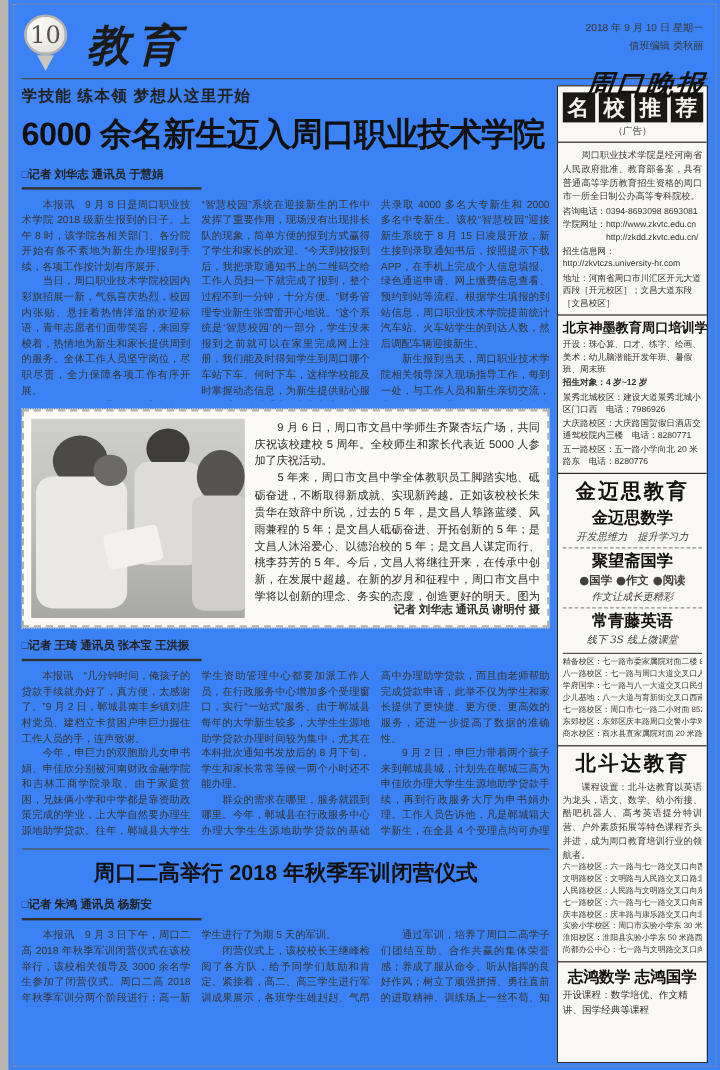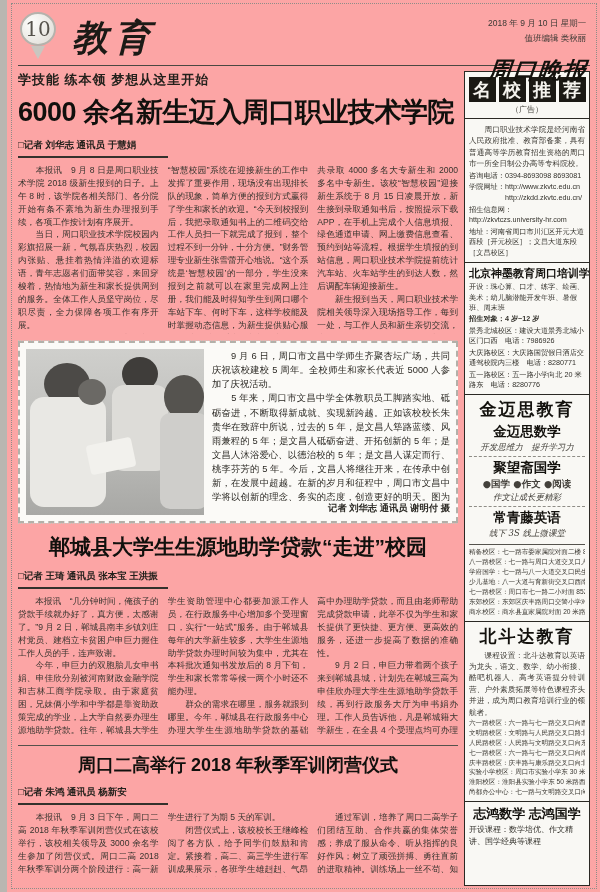--- a/index.html
+++ b/index.html
@@ -1,18 +1,18 @@
 <!DOCTYPE html>
 <html><head>
 <meta charset="utf-8">
 <style>
   * { margin:0; padding:0; box-sizing:border-box; }
   html,body { width:600px; height:892px; }
   body { background:#b9b6b1; font-family:"Liberation Sans","DejaVu Sans",sans-serif; color:#262420; position:relative; overflow:hidden; }
-  .page { position:absolute; left:7px; top:0; width:593px; height:892px; background:#fca5a5; }
+  .page { position:absolute; left:7px; top:0; width:593px; height:892px; background:#3b82f6; }
   .frame { position:absolute; left:4px; top:3px; right:3px; bottom:3px; border:1px dotted #8f8d88; padding:4px 6px 2px 6px; display:flex; flex-direction:column; overflow:hidden; }
 
   
   .hdr { display:flex; align-items:flex-start; border-bottom:1.5px solid #4a4842; padding:4px 2px 6px 2px; height:58px; flex:0 0 auto; }
   .badge { position:relative; width:38px; height:50px; flex:0 0 auto; }
   .badge .circ { position:absolute; left:0; top:0; width:36px; height:34px; border:2px solid #b5b2ac; border-radius:50%; background:radial-gradient(circle at 30% 30%, #fdfdfb, #dddad4); display:flex; align-items:center; justify-content:center; font-family:"DejaVu Serif",serif; font-size:20px; color:#55524c; }
   .badge .tail { position:absolute; left:11px; top:34px; width:0; height:0; border-left:7px solid transparent; border-right:7px solid transparent; border-top:13px solid #c9c6c0; }
   .section-title { font-family:"DejaVu Serif","Liberation Serif",serif; font-weight:bold; font-style:italic; font-size:36px; letter-spacing:6px; color:#1c1a16; margin:2px 0 0 14px; }
   .hdr-right { margin-left:auto; display:flex; align-items:flex-start; gap:8px; padding-top:4px;flex-direction:column; }
   .hdr-meta { text-align:right; font-size:8.5px; line-height:1.8; color:#3a3833; white-space:nowrap; }
@@ -114,21 +114,20 @@
             <div class="blob" style="left:52px;top:30px;width:28px;height:26px;background:#6b6965;"></div>
           </div>
           <div style="display:flex;flex-direction:column;flex:1;overflow:hidden;">
             <div class="caption">　　9 月 6 日，周口市文昌中学师生齐聚杏坛广场，共同庆祝该校建校 5 周年。全校师生和家长代表近 5000 人参加了庆祝活动。
 　　5 年来，周口市文昌中学全体教职员工脚踏实地、砥砺奋进，不断取得新成就、实现新跨越。正如该校校长朱贵华在致辞中所说，过去的 5 年，是文昌人筚路蓝缕、风雨兼程的 5 年；是文昌人砥砺奋进、开拓创新的 5 年；是文昌人沐浴爱心、以德治校的 5 年；是文昌人谋定而行、桃李芬芳的 5 年。今后，文昌人将继往开来，在传承中创新，在发展中超越。在新的岁月和征程中，周口市文昌中学将以创新的理念、务实的态度，创造更好的明天。图为周口市文昌中学校长朱贵华（左一）为该校优秀员工颁奖。</div>
             <div class="credit">记者 刘华志 通讯员 谢明付 摄</div>
           </div>
         </div>
 
         <div>
-          <div class="headline2">郸城县大学生生源地助学贷款“走进”校园</div>
           <div class="byline">□记者 王琦 通讯员 张本宝 王洪振</div>
           <div class="cols">
             <div class="col h146">　　本报讯　“几分钟时间，俺孩子的贷款手续就办好了，真方便，太感谢了。”9 月 2 日，郸城县南丰乡镇刘庄村党员、建档立卡贫困户申巨力握住工作人员的手，连声致谢。
 　　今年，申巨力的双胞胎儿女申书娟、申佳欣分别被河南财政金融学院和吉林工商学院录取。由于家庭贫困，兄妹俩小学和中学都是靠资助政策完成的学业，上大学自然要办理生源地助学贷款。往年，郸城县大学生生源地助学贷款手续都在该县行政服务大厅办理，每年办理大学生生源地助学贷款期间，该县</div>
             <div class="col h146">学生资助管理中心都要加派工作人员，在行政服务中心增加多个受理窗口，实行“一站式”服务。由于郸城县每年的大学新生较多，大学生生源地助学贷款办理时间较为集中，尤其在本科批次通知书发放后的 8 月下旬，学生和家长常常等候一两个小时还不能办理。
 　　群众的需求在哪里，服务就跟到哪里。今年，郸城县在行政服务中心办理大学生生源地助学贷款的基础上，投资 200 多万元购置专业设备，在全市率先将大学生生源地助学贷款业务“搬”到了普通高中，分别在郸城一高、郸城二高、郸城三高设立了大学生生源地助学贷款业务受理点。在熟悉的</div>
             <div class="col h146">高中办理助学贷款，而且由老师帮助完成贷款申请，此举不仅为学生和家长提供了更快捷、更方便、更高效的服务，还进一步提高了数据的准确性。
 　　9 月 2 日，申巨力带着两个孩子来到郸城县城，计划先在郸城三高为申佳欣办理大学生生源地助学贷款手续，再到行政服务大厅为申书娟办理。工作人员告诉他，凡是郸城籍大学新生，在全县 4 个受理点均可办理大学生生源地助学贷款。随后，申巨力为从郸城实验高中毕业的申书娟也办理了大学生生源地助学贷款手续。
 　　截至发稿时，郸城县今年共为 9805 名郸城籍大学新生办理了大学生生源地助学贷款手续。</div>
           </div>

